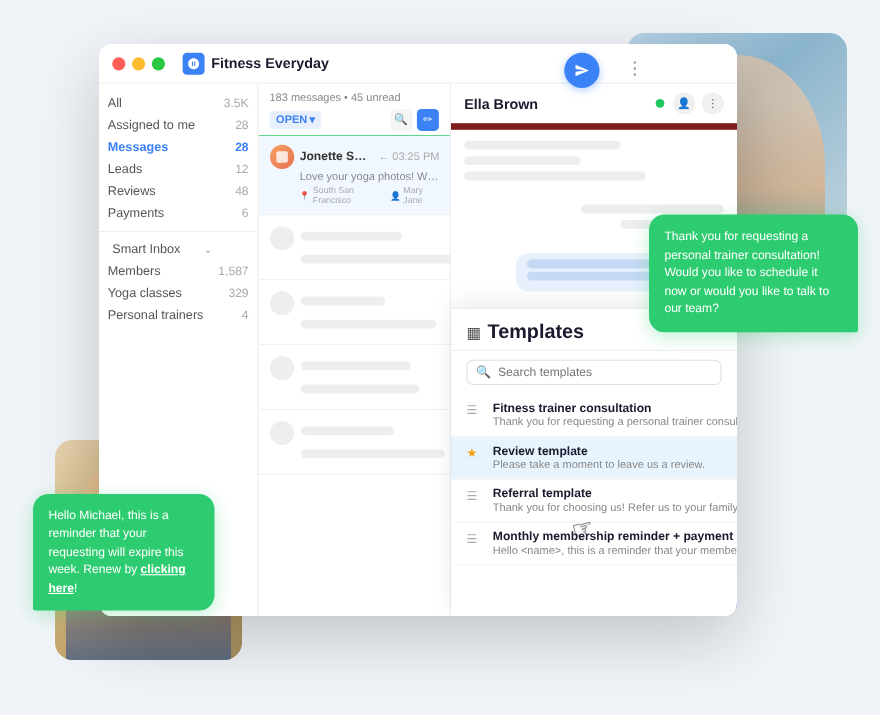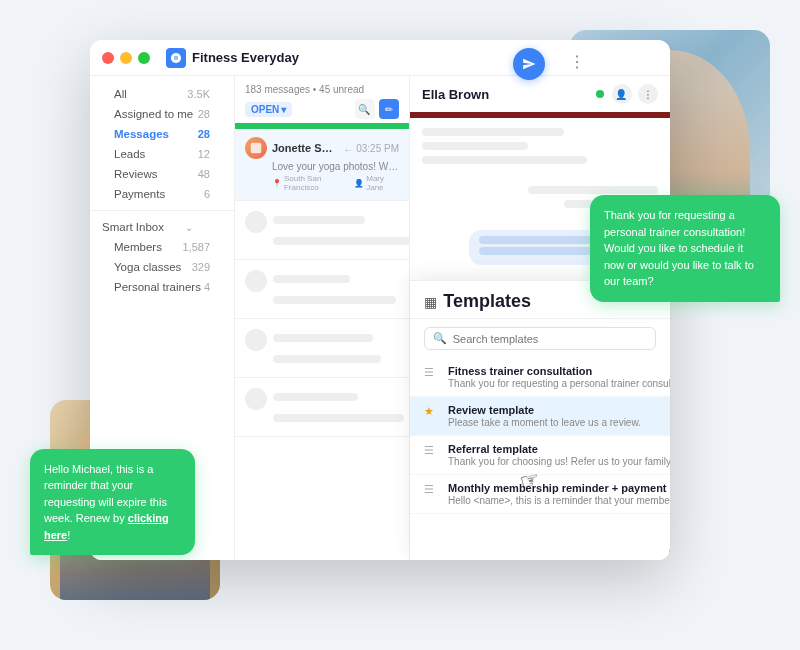--- a/index.html
+++ b/index.html
@@ -131,21 +131,21 @@
       background: #fff;
       border-right: 1px solid #eee;
       padding: 8px 0;
       flex-shrink: 0;
       overflow-y: auto;
     }
     .sidebar-item {
       display: flex;
       justify-content: space-between;
       align-items: center;
-      padding: 4px 24px;
+      padding: 4px 8px;
       font-size: 11.5px;
       color: #555;
       cursor: pointer;
     }
     .sidebar-item.active {
       color: #3b82f6;
       font-weight: 600;
     }
     .sidebar-item.active .sidebar-count {
       color: #3b82f6;
@@ -169,21 +169,21 @@
     .conv-list {
       width: 175px;
       border-right: 1px solid #eee;
       display: flex;
       flex-direction: column;
       overflow: hidden;
       flex-shrink: 0;
     }
     .conv-header {
       padding: 8px 10px 4px;
-      border-bottom: 6px solid #22c55e;
+      border-bottom: 1px solid #22c55e;
       flex-shrink: 0;
     }
     .conv-meta {
       font-size: 10px;
       color: #888;
       margin-bottom: 4px;
     }
     .conv-filter-bar {
       display: flex;
       align-items: center;

